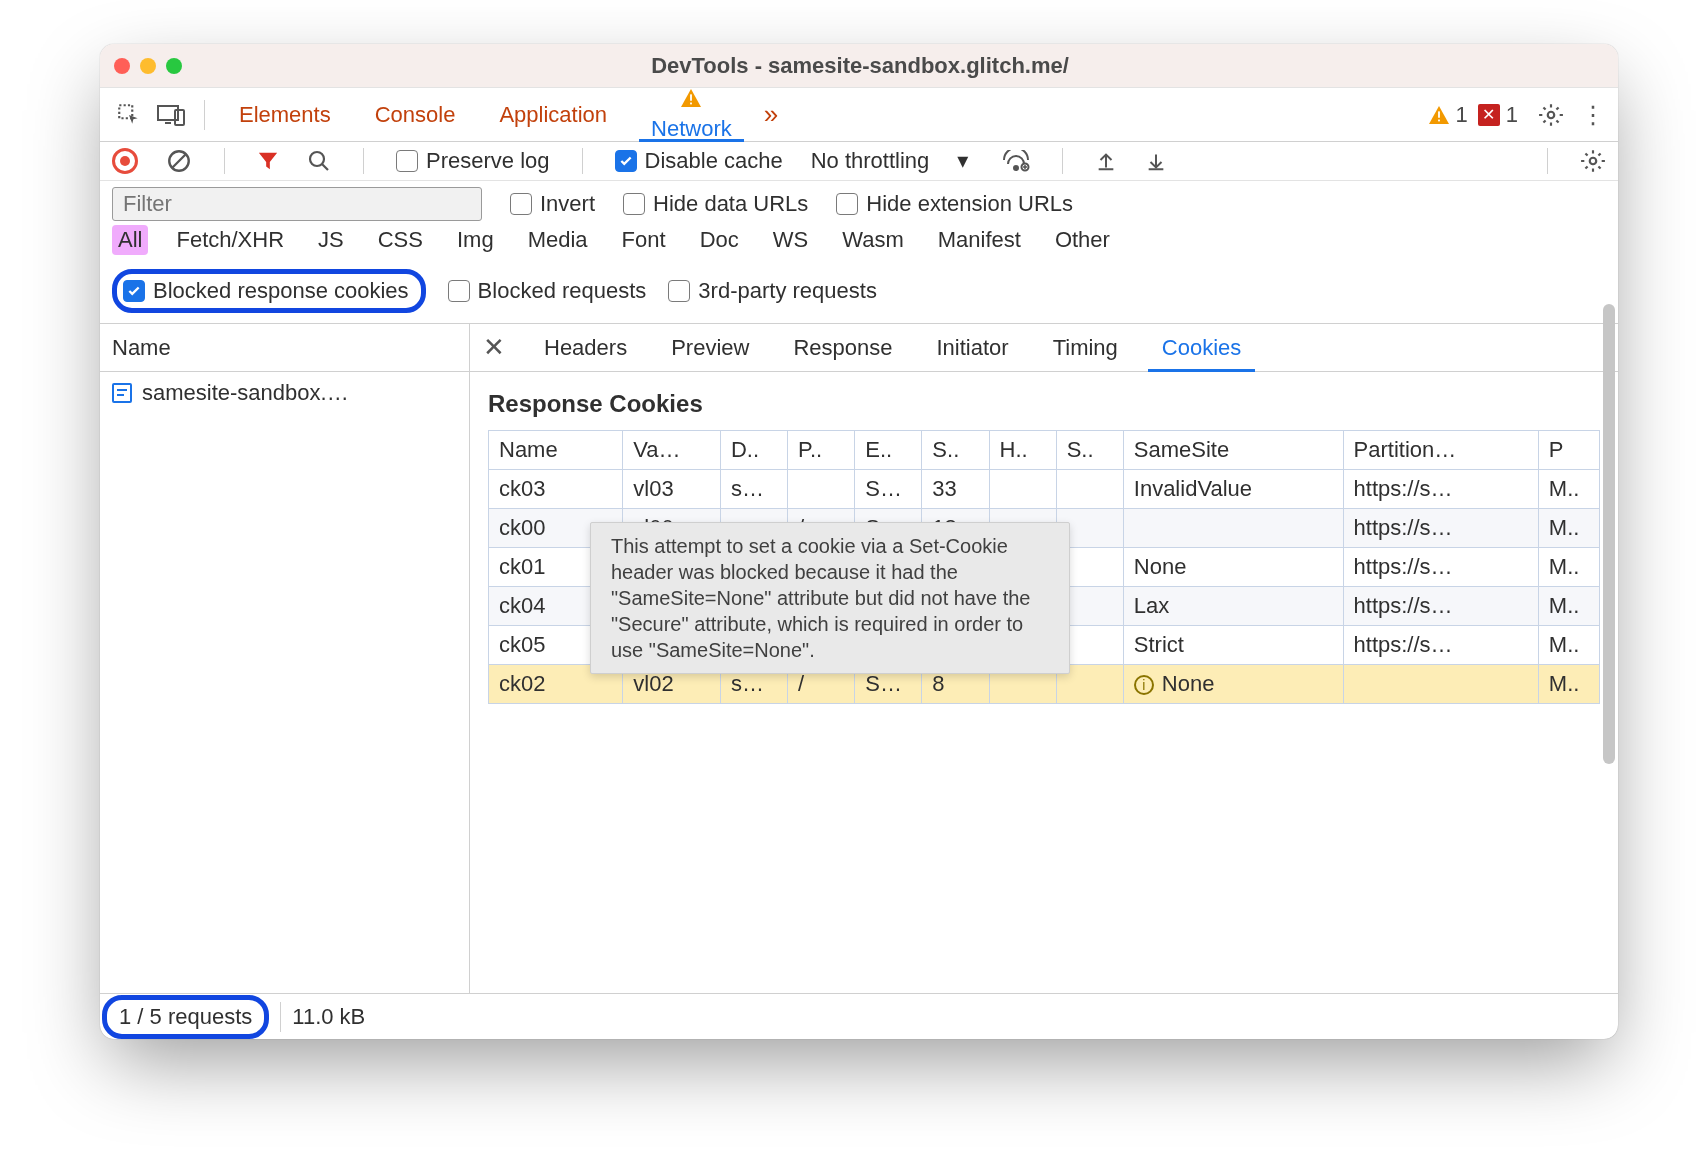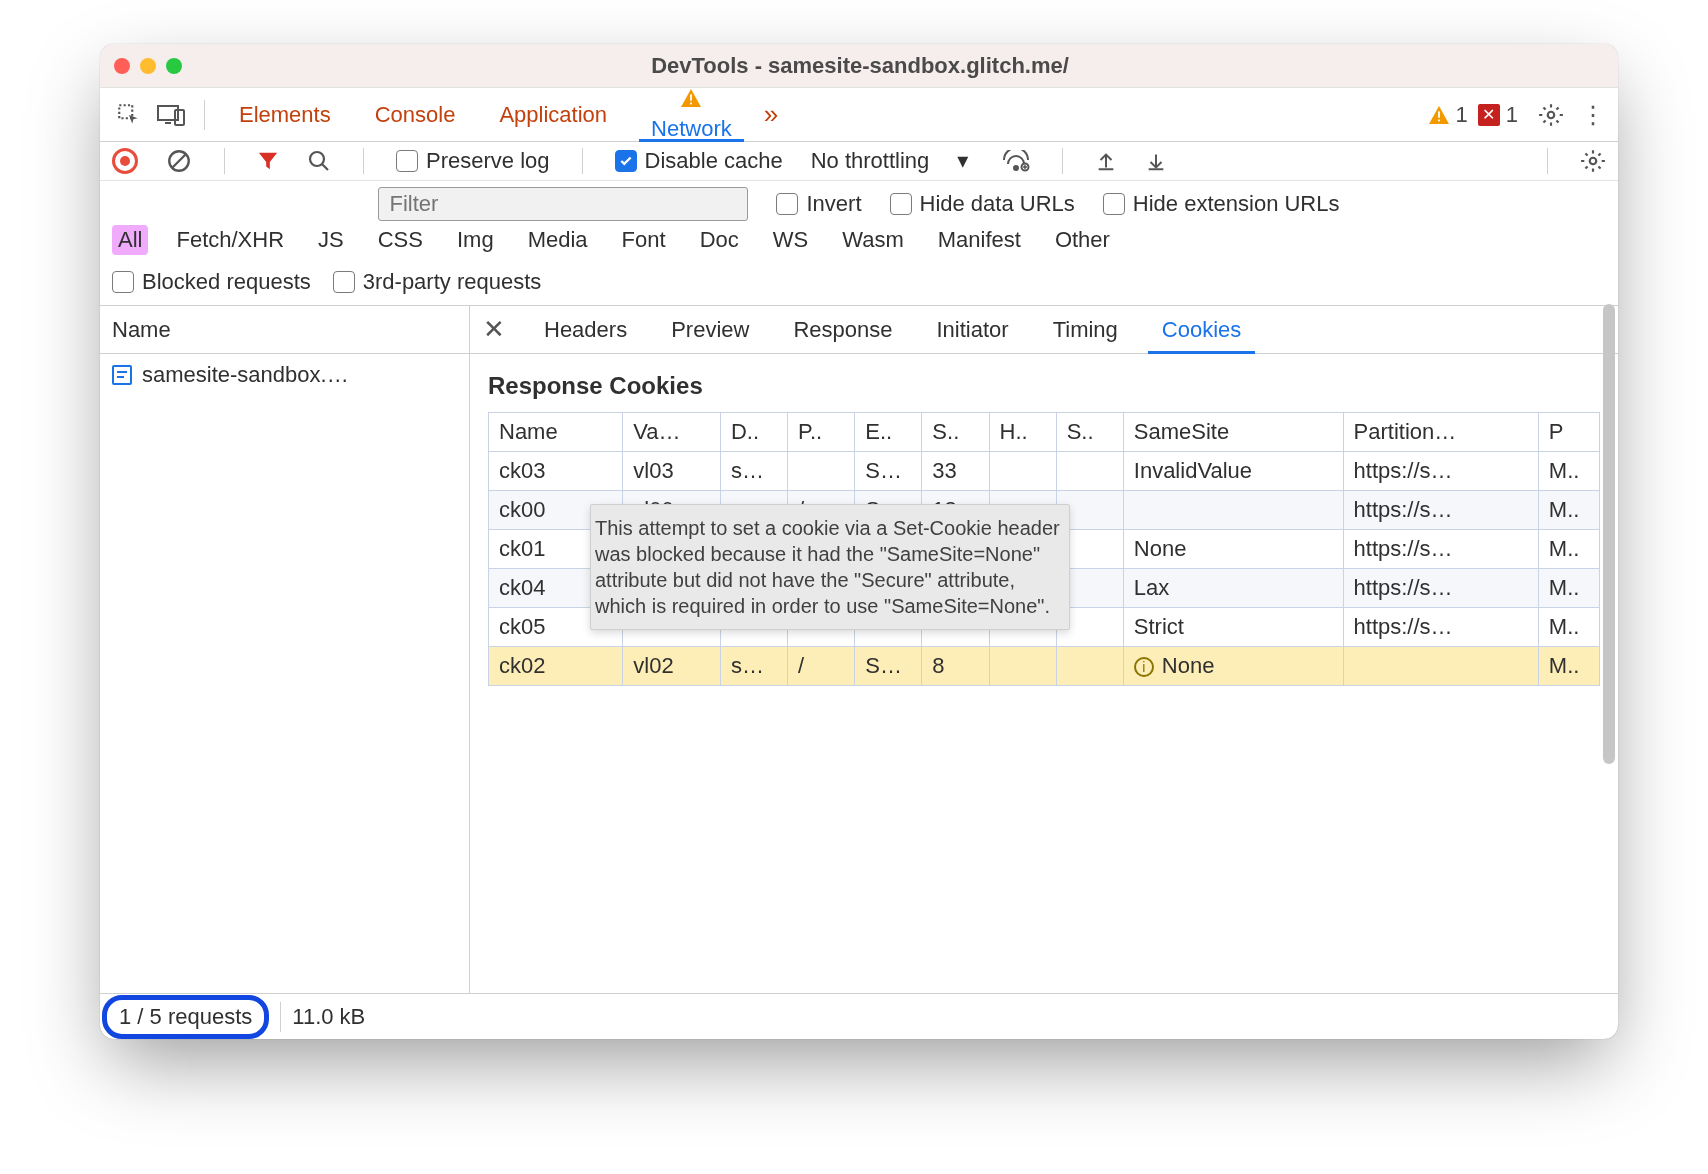--- a/index.html
+++ b/index.html
@@ -93,21 +93,20 @@
   .warn-tri { color: var(--warn); }
   .err-sq {
     width:22px; height:22px; background:var(--errbadge); color:#fff;
     display:flex; align-items:center; justify-content:center; font-size:16px; border-radius:2px;
   }
 
   
   .nrow {
     display:flex; align-items:center; padding: 6px 12px; gap:28px;
     border-bottom: 1px solid var(--border-light);
-    justify-content: center;
   }
   .nrow .sep { width:1px; height:26px; background:var(--border); margin:0 4px;}
   .circle-btn {
     width:26px; height:26px; border-radius:50%; border:3px solid var(--red);
     display:flex; align-items:center; justify-content:center;
   }
   .circle-btn .core { width:10px; height:10px; background:var(--red); border-radius:50%; }
   .chk {
     display:flex; align-items:center; gap:8px; white-space:nowrap;
   }
@@ -193,21 +192,21 @@
   table.cookies tbody tr.selected td { background:var(--row-selected); }
   .info-icon {
     display:inline-flex; width:20px; height:20px; border:2px solid #8a7400; color:#8a7400;
     border-radius:50%; align-items:center; justify-content:center; font-size:14px;
     margin-right:8px; vertical-align:middle;
   }
 
   .tooltip {
     position:absolute; left:120px; top:150px; width:480px;
     background:var(--tooltip-bg); border:1px solid #cfcfcf; border-radius:2px;
-    padding:10px 4px; font-size:20px; color:#404040; line-height:1.3;
+    padding:10px 20px; font-size:20px; color:#404040; line-height:1.3;
     box-shadow:0 3px 8px rgba(0,0,0,.15);
   }
 
   
   .status {
     height:46px; border-top:1px solid var(--border);
     display:flex; align-items:center; gap:11px; padding:0 2px;
   }
   .status .ring2 {
     border:5px solid var(--highlight-ring); border-radius:20px; padding:4px 12px;
@@ -392,20 +391,30 @@
       <span class="pill">Media</span>
       <span class="pill">Font</span>
       <span class="pill">Doc</span>
       <span class="pill">WS</span>
       <span class="pill">Wasm</span>
       <span class="pill">Manifest</span>
       <span class="pill">Other</span>
     </div>
 
   <div class="cookie-filter-row">
+    <span class="ring">
+      <label class="chk checked">
+        <span class="box">
+            <svg width="14" height="14" viewBox="0 0 24 24" fill="none" stroke="#fff" stroke-width="4">
+              <path d="M4 12l5 5L20 6"></path>
+            </svg>
+          </span>
+        <span>Blocked response cookies</span>
+      </label>
+    </span>
     <label class="chk">
       <span class="box"></span>
         <span>Blocked requests</span>
     </label>
     <label class="chk">
       <span class="box"></span>
         <span>3rd-party requests</span>
     </label>
   </div>
 

